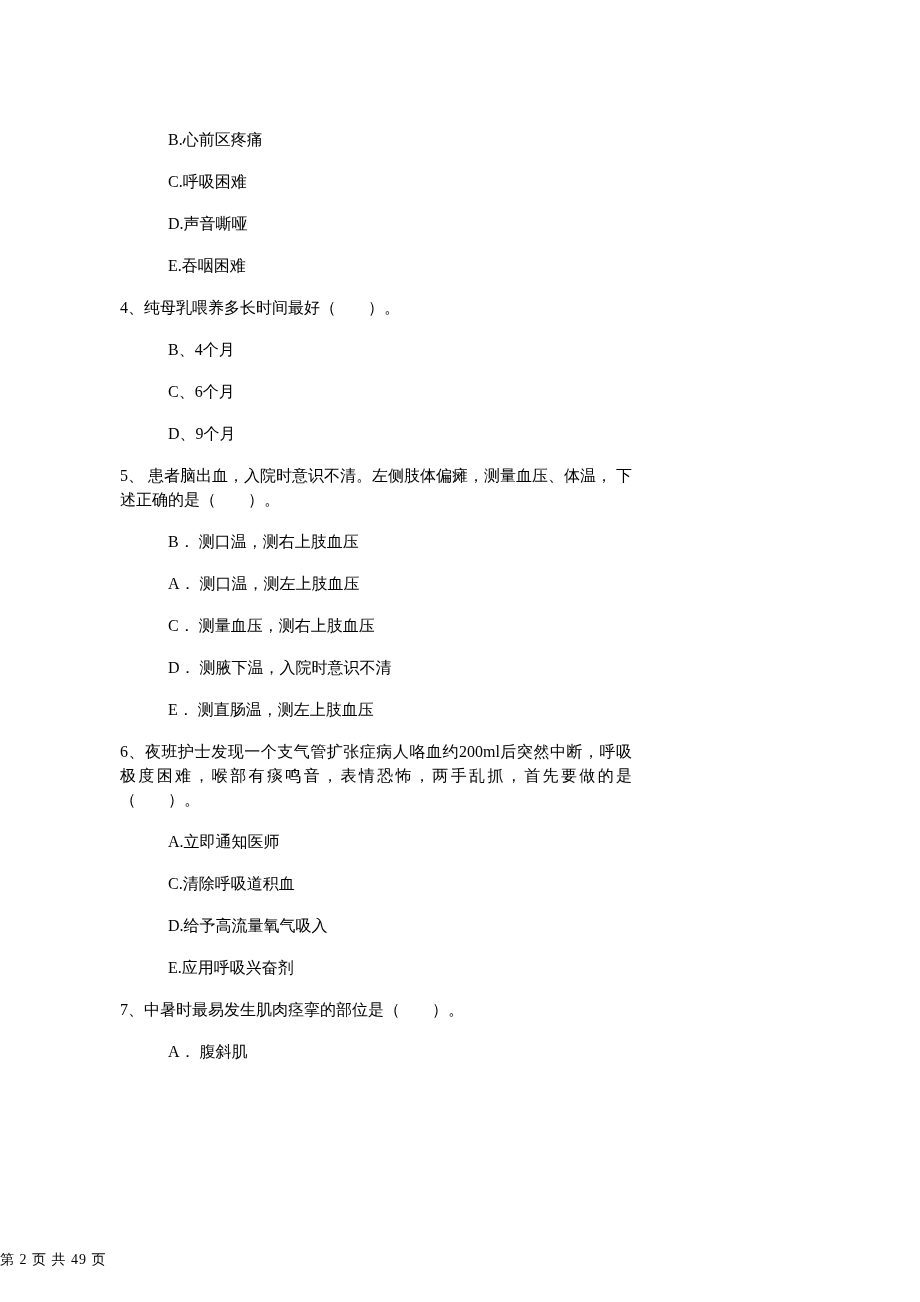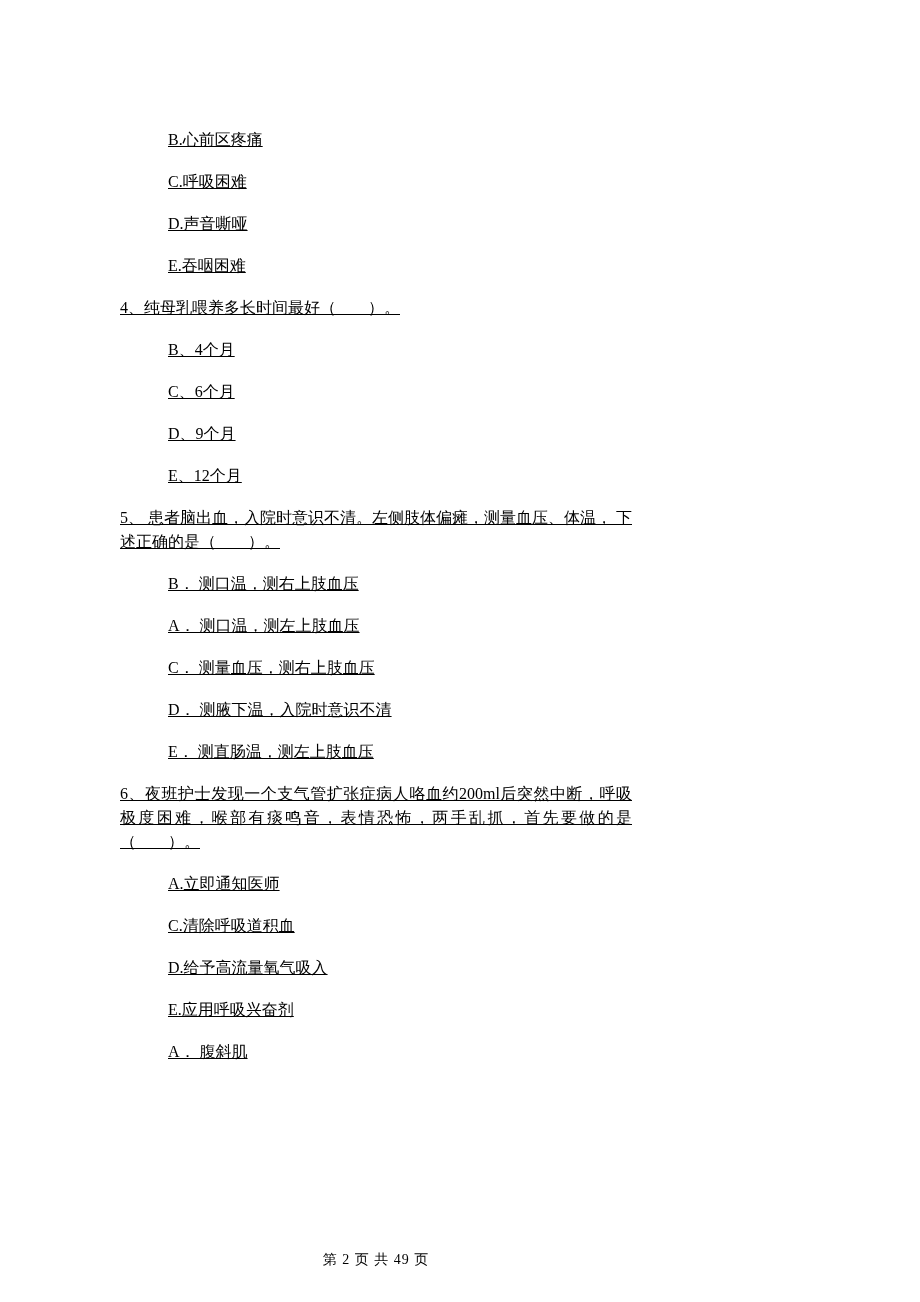--- a/index.html
+++ b/index.html
@@ -10,67 +10,66 @@
     font-size: 16px;
     color: #000;
     line-height: 1.5;
   }
   .page {
     width: 752px;
     height: 1302px;
     box-sizing: border-box;
     padding: 110px 120px 40px 120px;
     position: relative;
-    text-decoration: underline;
   }
   .indent-option {
     margin-left: 48px;
     margin-top: 18px;
     margin-bottom: 18px;
   }
   .question {
     margin-top: 12px;
     margin-bottom: 18px;
     text-align: justify;
   }
   .footer {
     position: absolute;
     bottom: 32px;
     left: 0;
     width: 100%;
-    text-align: center;
+    text-align: left;
     font-size: 14px;
     letter-spacing: 1px;
   }
 </style>
 </head>
 <body>
 
 <div class="page">
 
   <div class="indent-option">B.心前区疼痛</div>
   <div class="indent-option">C.呼吸困难</div>
   <div class="indent-option">D.声音嘶哑</div>
   <div class="indent-option">E.吞咽困难</div>
 
   <div class="question">4、纯母乳喂养多长时间最好（　　）。</div>
   <div class="indent-option">B、4个月</div>
   <div class="indent-option">C、6个月</div>
   <div class="indent-option">D、9个月</div>
-  <div class="indent-option">E、12个月</div>
 
   <div class="question">5、 患者脑出血，入院时意识不清。左侧肢体偏瘫，测量血压、体温， 下述正确的是（　　）。</div>
   <div class="indent-option">B． 测口温，测右上肢血压</div>
   <div class="indent-option">A． 测口温，测左上肢血压</div>
   <div class="indent-option">C． 测量血压，测右上肢血压</div>
   <div class="indent-option">D． 测腋下温，入院时意识不清</div>
   <div class="indent-option">E． 测直肠温，测左上肢血压</div>
 
   <div class="question">6、夜班护士发现一个支气管扩张症病人咯血约200ml后突然中断，呼吸极度困难，喉部有痰鸣音，表情恐怖，两手乱抓，首先要做的是（　　）。</div>
   <div class="indent-option">A.立即通知医师</div>
   <div class="indent-option">C.清除呼吸道积血</div>
   <div class="indent-option">D.给予高流量氧气吸入</div>
   <div class="indent-option">E.应用呼吸兴奋剂</div>
 
+  <div class="question">7、中暑时最易发生肌肉痉挛的部位是（　　）。</div>
   <div class="indent-option">A． 腹斜肌</div>
 
   <div class="footer">第 2 页 共 49 页</div>
 </div>
 
 </body></html>

